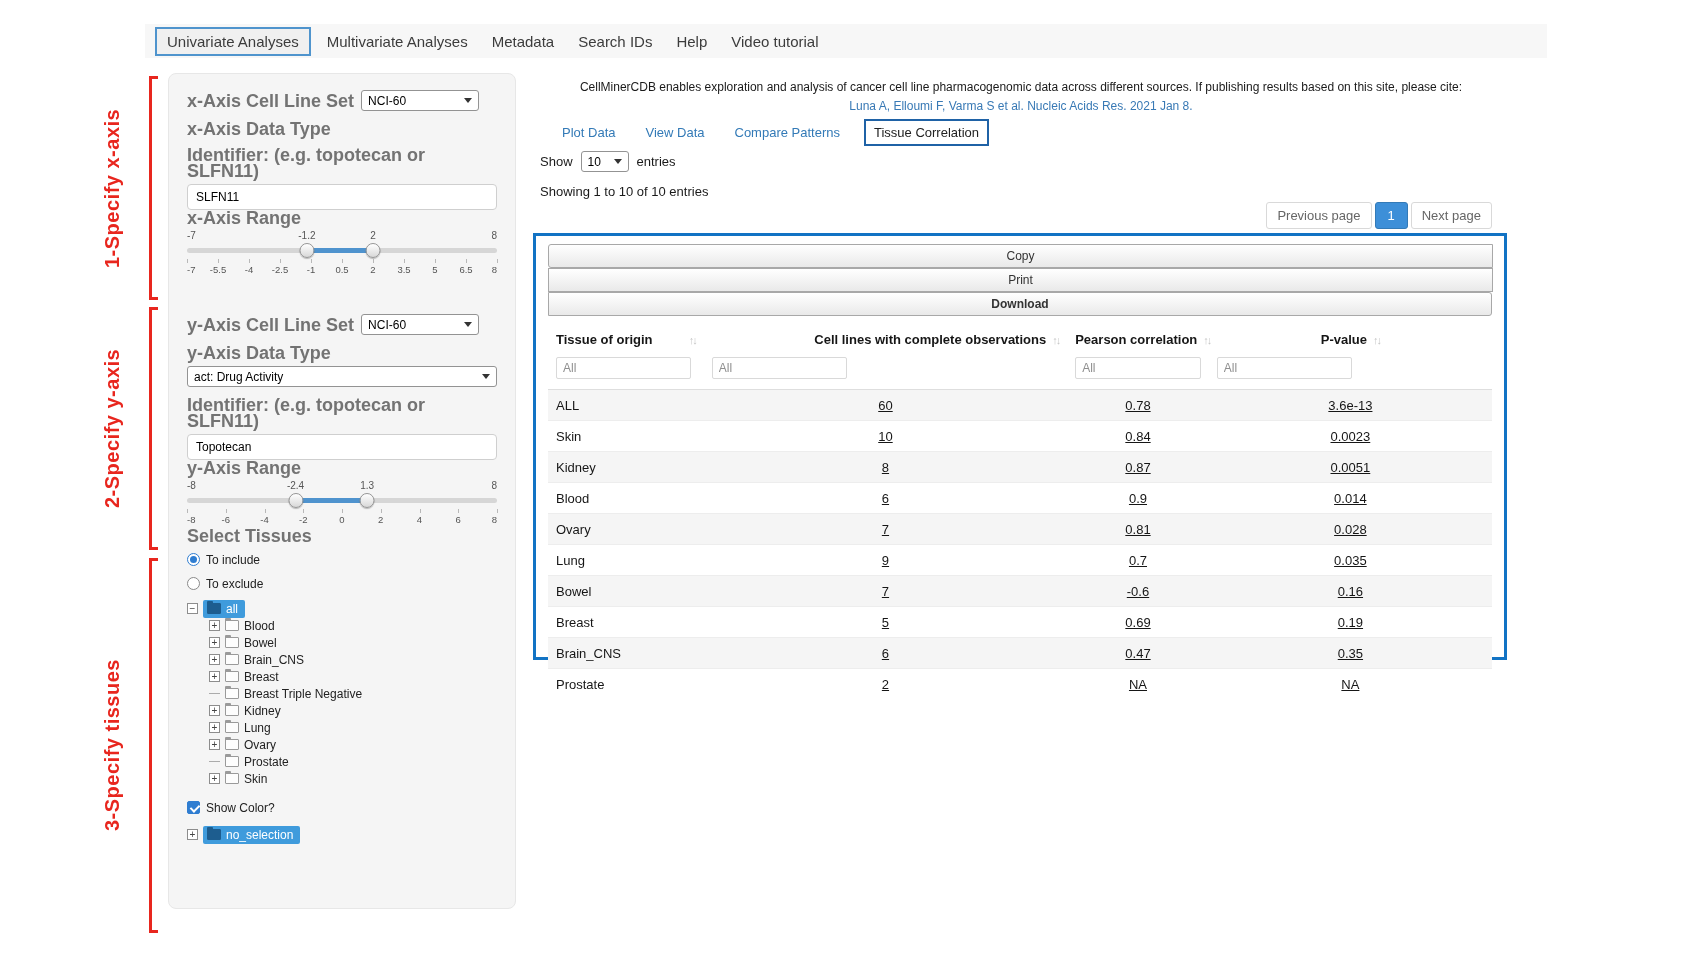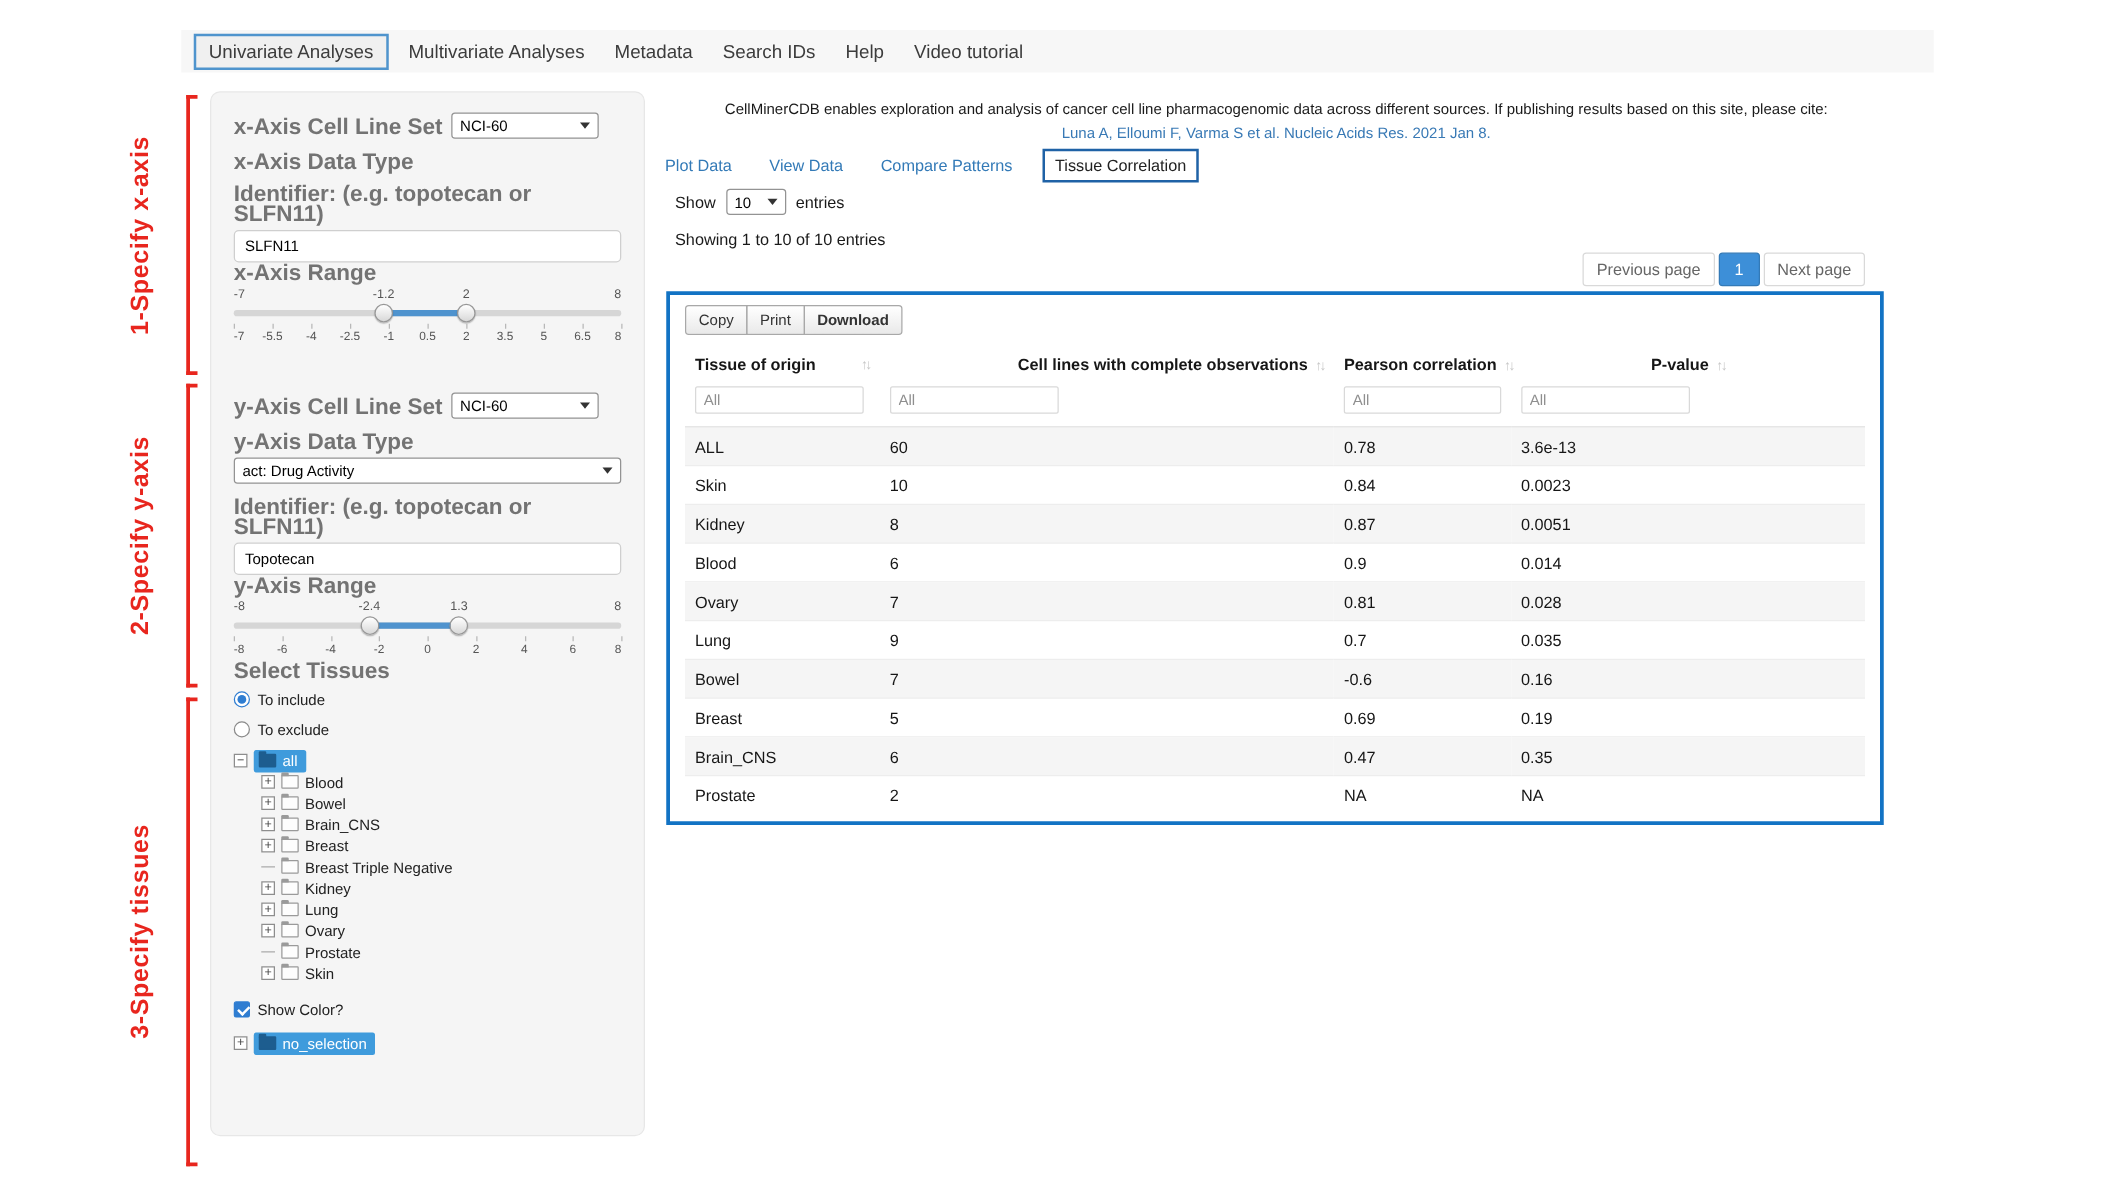--- a/index.html
+++ b/index.html
@@ -54,47 +54,47 @@
   .pill { display:flex; align-items:center; gap:5px; background:#3f9bdc; color:#fff; border-radius:2px; padding:2px 7px 2px 4px; font-size:12px; }
   .pill .folder { border-color:#1d5d8f; background:#1d5d8f; }
   .pill .folder::before { background:#1d5d8f; }
   .check-row { display:flex; align-items:center; gap:6px; margin-top:12px; font-size:12px; color:#222; height:17px; }
   .checkbox { width:13px; height:13px; background:#2f7dd1; border:1px solid #2f7dd1; border-radius:2px; position:relative; flex:0 0 auto; }
   .checkbox::after { content:""; position:absolute; left:4px; top:1px; width:4px; height:7px; border:solid #fff; border-width:0 2px 2px 0; transform:rotate(45deg); }
 
   
   .citation { position:absolute; left:535px; top:80px; width:972px; text-align:center; font-size:12px; color:#1a1a1a; }
   .citation-link { position:absolute; left:535px; top:99px; width:972px; text-align:center; font-size:12px; color:#3879b5; cursor:pointer; }
-  .subtabs { position:absolute; left:532px; top:119px; display:flex; align-items:center; gap:30px; font-size:13px; height:26px; }
+  .subtabs { position:absolute; left:562px; top:119px; display:flex; align-items:center; gap:30px; font-size:13px; height:26px; }
   .subtab { color:#337ab7; cursor:pointer; white-space:nowrap; }
   .subtab.boxed { color:#222; border:2px solid #1f62a6; padding:4px 8px; background:#fff; margin-left:-6px; cursor:default; }
   .show-row { position:absolute; left:540px; top:151px; display:flex; align-items:center; gap:8px; font-size:13px; color:#1a1a1a; }
   .show-row .select { width:48px; height:21px; }
   .showing { position:absolute; left:540px; top:184px; font-size:13px; color:#1a1a1a; }
   .pagination { position:absolute; top:202px; right:208px; display:flex; align-items:center; font-size:13px; }
   .page-btn { color:#666; padding:5px 10px; border:1px solid #d9d9d9; background:#fff; margin-left:3px; border-radius:3px; cursor:pointer; white-space:nowrap; }
   .page-btn.current { background:#3d8fd8; border-color:#337ab7; color:#fff; padding:5px 12px; }
 
   
   .table-box { position:absolute; left:533px; top:233px; width:974px; height:427px; border:3px solid #1273c4; background:#fff; padding:8px 12px; }
-  .dt-buttons { display:flex; }
+  .dt-buttons { display:flex;flex-direction:column; }
   .dt-btn { font-size:12px; color:#333; background:linear-gradient(#ffffff,#e9e9e9); border:1px solid #a8a8a8; padding:4px 10px; margin-right:-1px; font-family:inherit; cursor:pointer; }
   .dt-btn:first-child { border-radius:3px 0 0 3px; }
   .dt-btn:last-child  { border-radius:0 3px 3px 0; margin-right:0;font-weight:bold; }
   table.dt { width:100%; border-collapse:collapse; table-layout:fixed; margin-top:8px; font-size:13px; }
   .dt th { font-weight:bold; color:#161616; text-align:left; padding:8px; white-space:nowrap; }
   .dt th.num { text-align:right; }
   .dt th.center { text-align:center; }
   .dt th.th-flex { display:flex; justify-content:space-between; align-items:center; }
   .sort-icon { color:#c6c6c6; font-size:11px; letter-spacing:-2px; margin-left:6px; font-weight:normal; cursor:pointer; }
   .dt thead tr.filters td { padding:2px 8px 10px; border-bottom:1px solid #dedede; text-align:left; }
   .filter-input { width:135px; max-width:100%; height:22px; border:1px solid #d9d9d9; border-radius:2px; padding:0 6px; font-size:12px; font-family:inherit; color:#333; }
   .filter-input::placeholder { color:#8f8f8f; }
   .dt tbody td { padding:7.5px 8px; color:#161616; border-top:1px solid #ededed; overflow:hidden; white-space:nowrap; }
-  .dt tbody td.num { text-align:left; }
+  .dt tbody td.num { text-align:center;text-decoration:underline; }
   .dt tbody tr.odd { background:#f5f5f5; }
 </style>
 </head>
 <body>
 
 <div class="topnav">
   <div class="tab active">Univariate Analyses</div>
   <div class="tab">Multivariate Analyses</div>
   <div class="tab">Metadata</div>
   <div class="tab">Search IDs</div>

